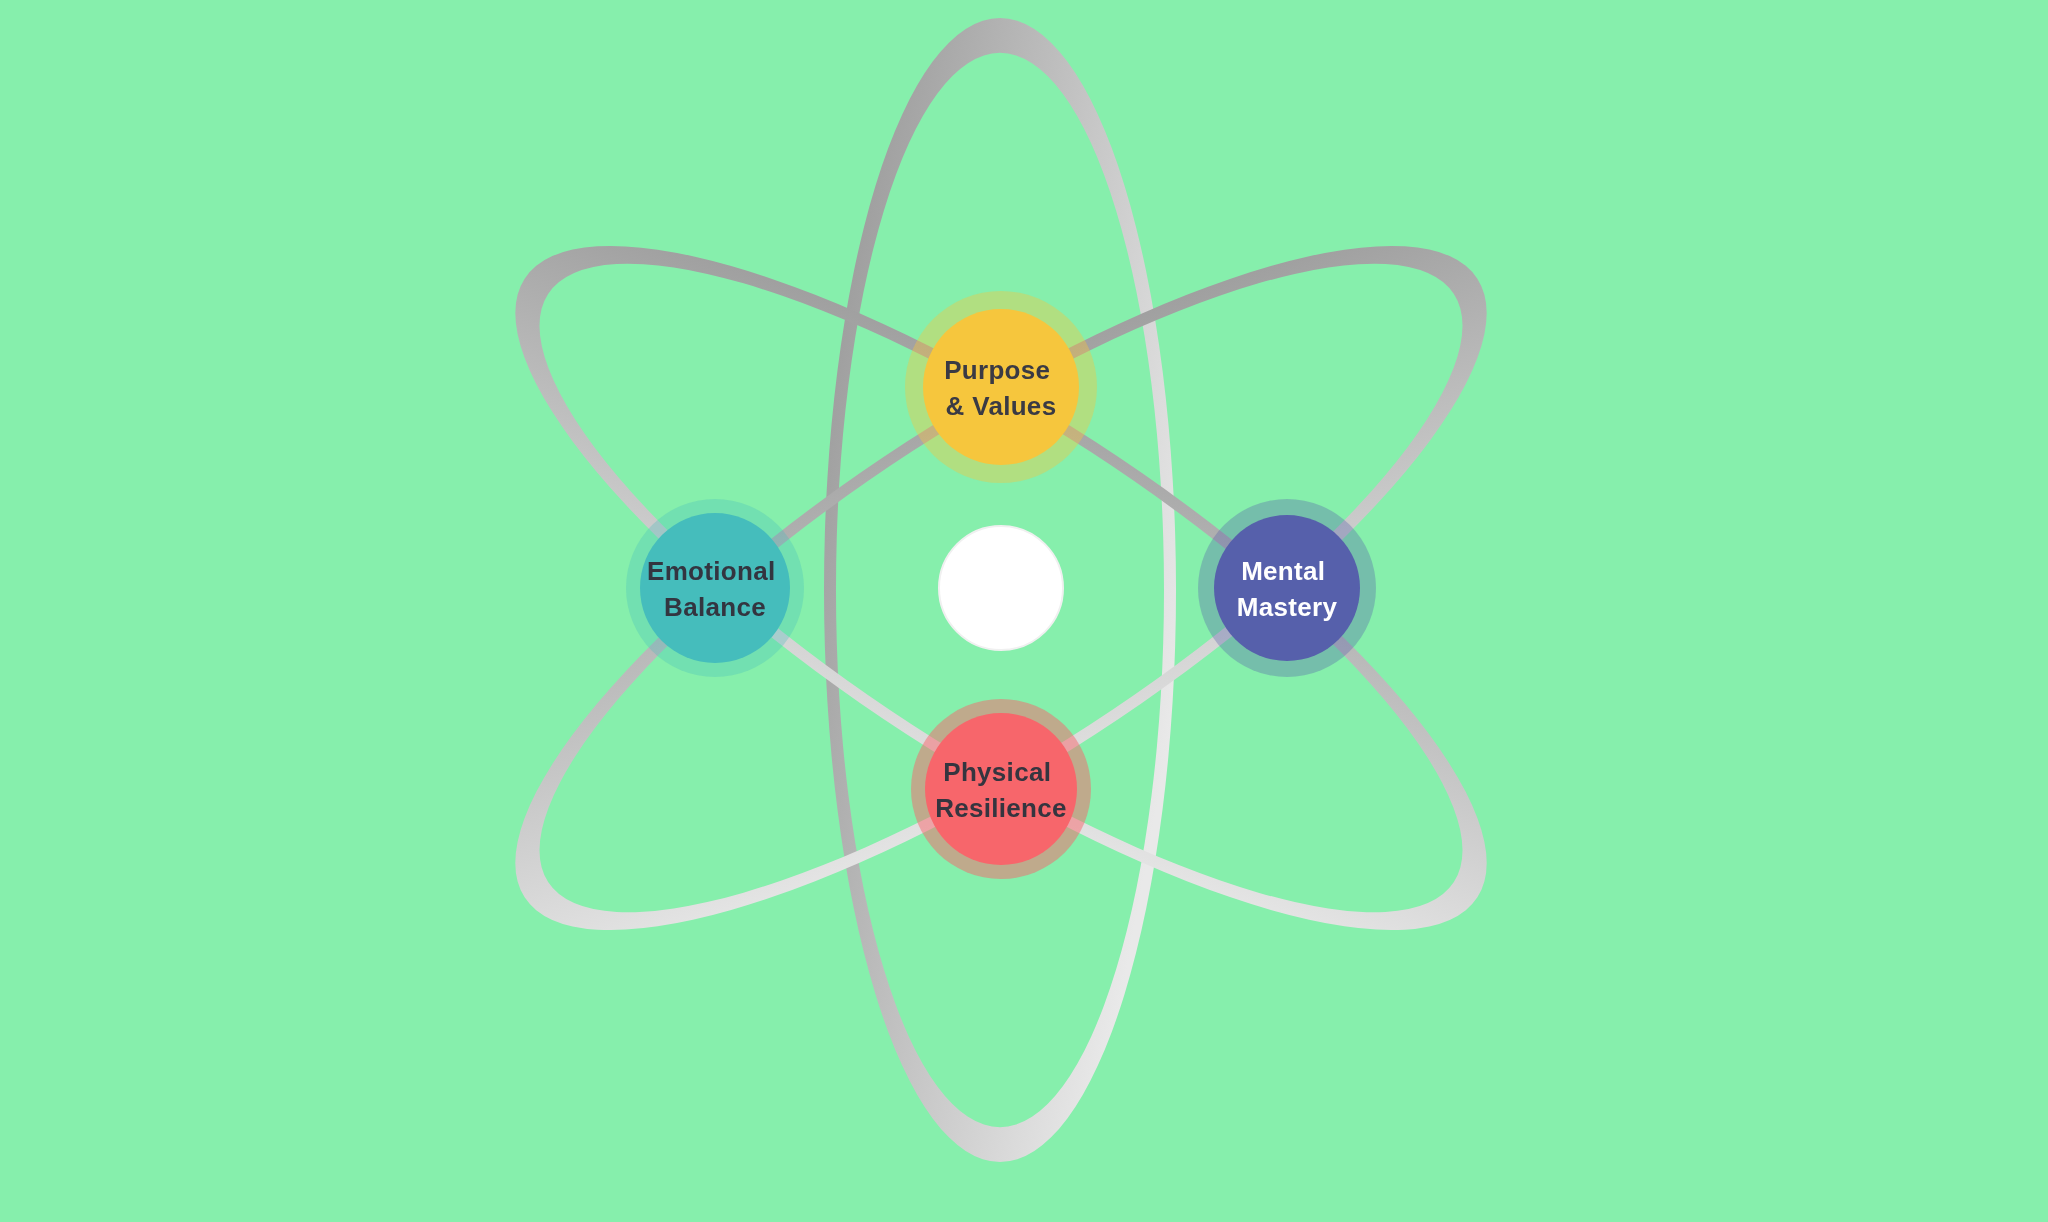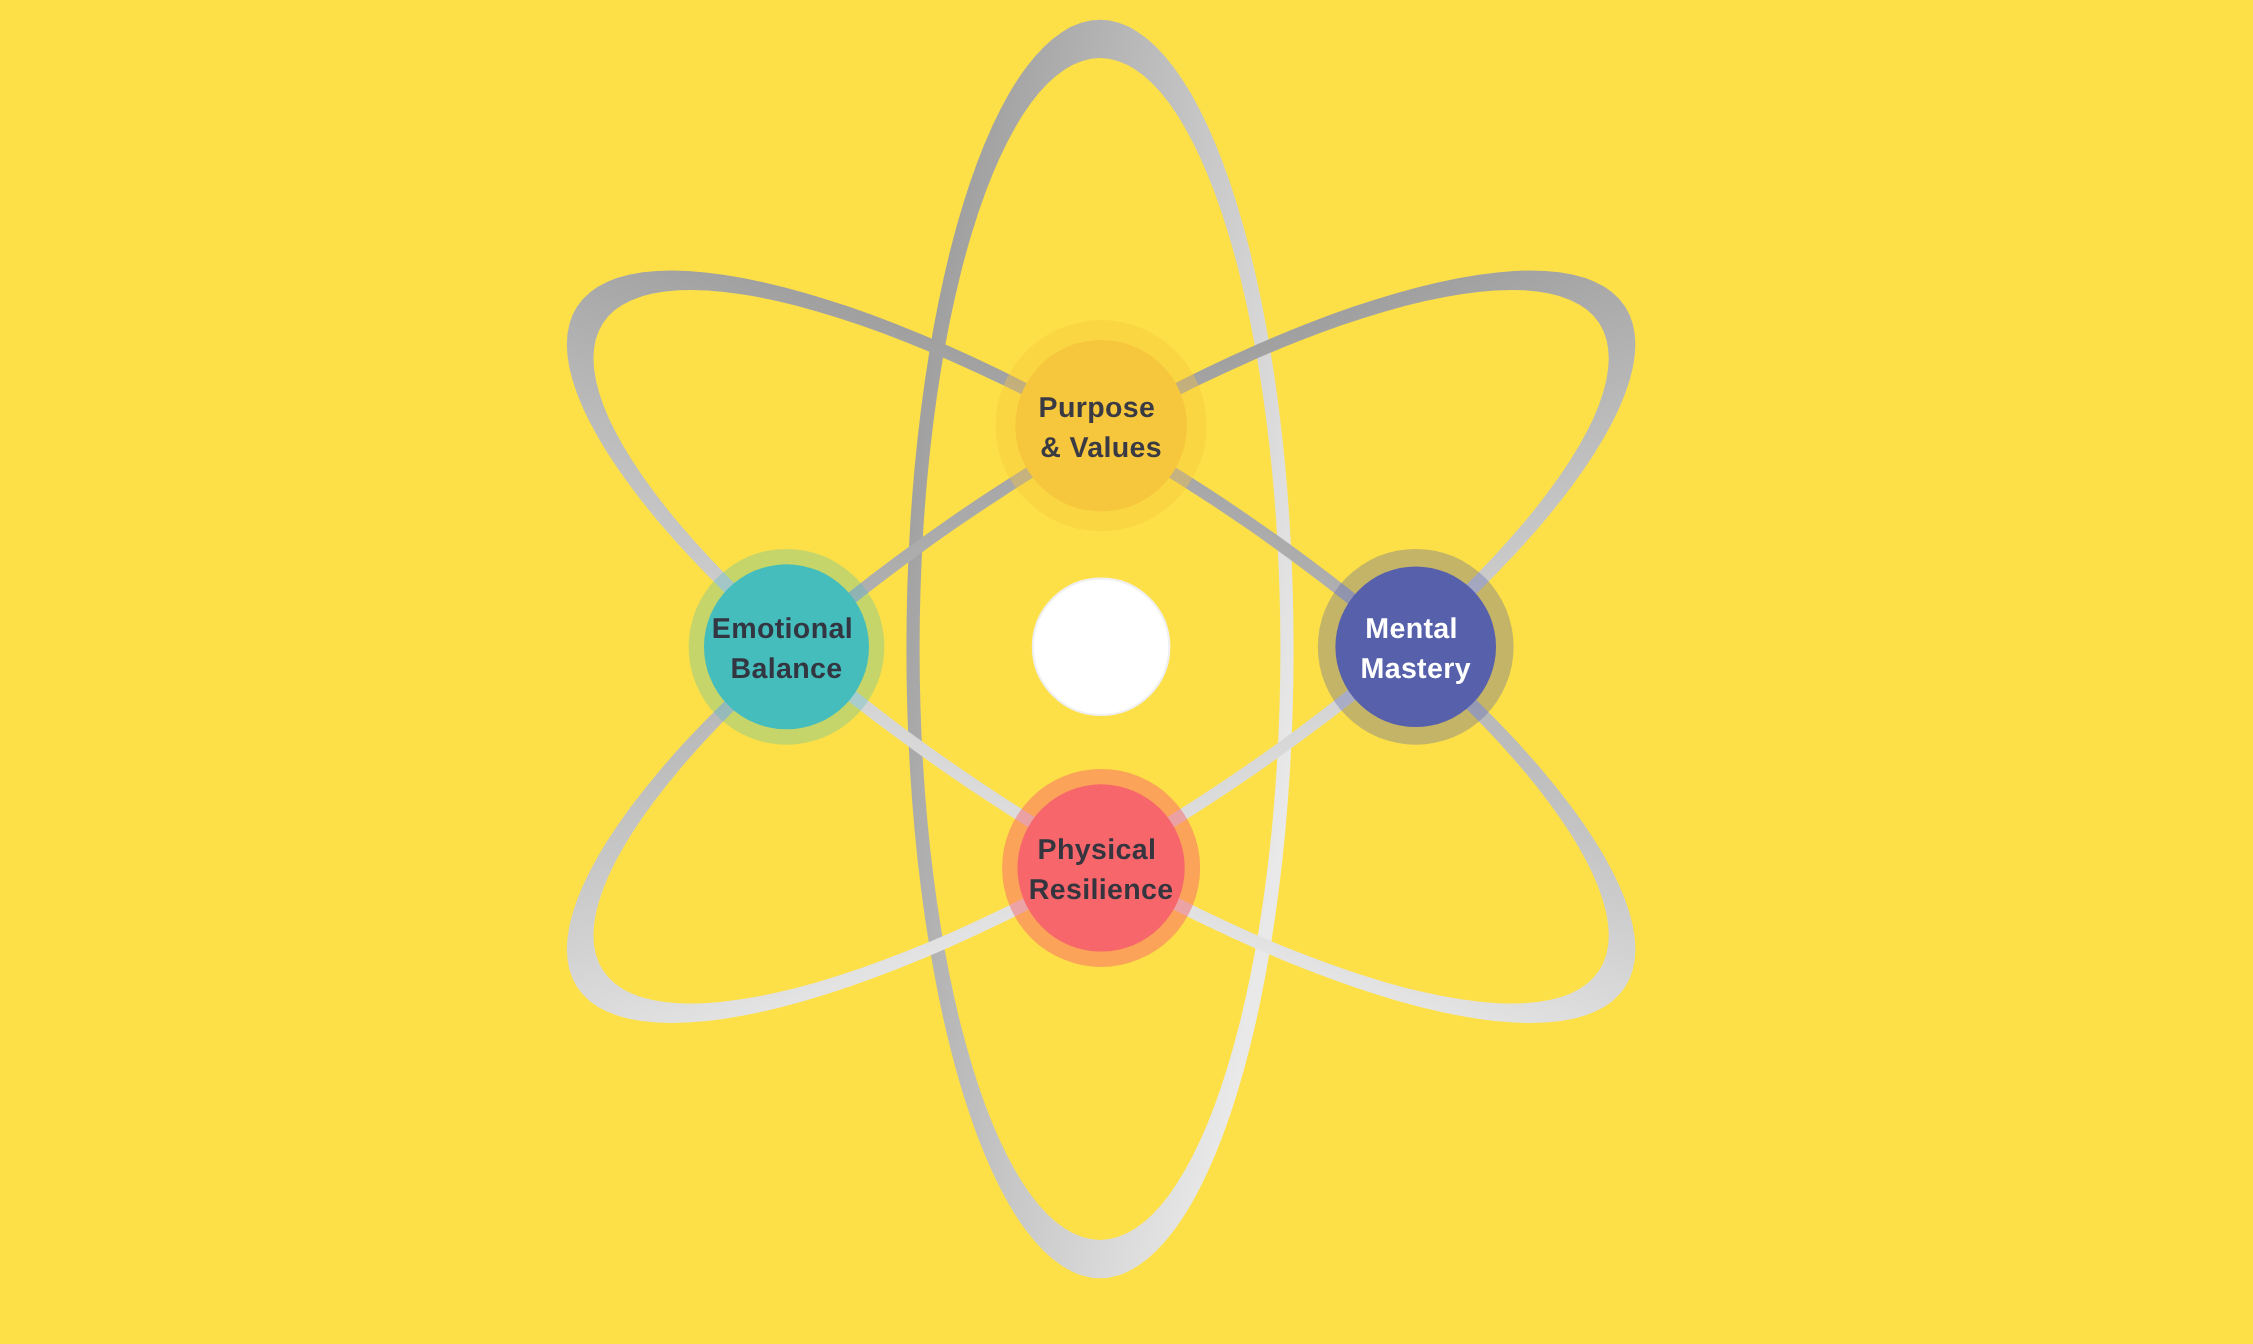--- a/index.html
+++ b/index.html
@@ -4,21 +4,21 @@
 <style>
   html, body {
     margin: 0;
     padding: 0;
     background: #ffffff;
   }
   .stage {
     position: relative;
     width: 2048px;
     height: 1222px;
-    background: #fde047;
+    background: #86efac;
     overflow: hidden;
   }
   svg { display: block; }
   .node-label {
     font-family: "Liberation Sans", sans-serif;
     font-weight: 700;
     font-size: 26px;
     letter-spacing: 0.3px;
     text-anchor: middle;
   }

